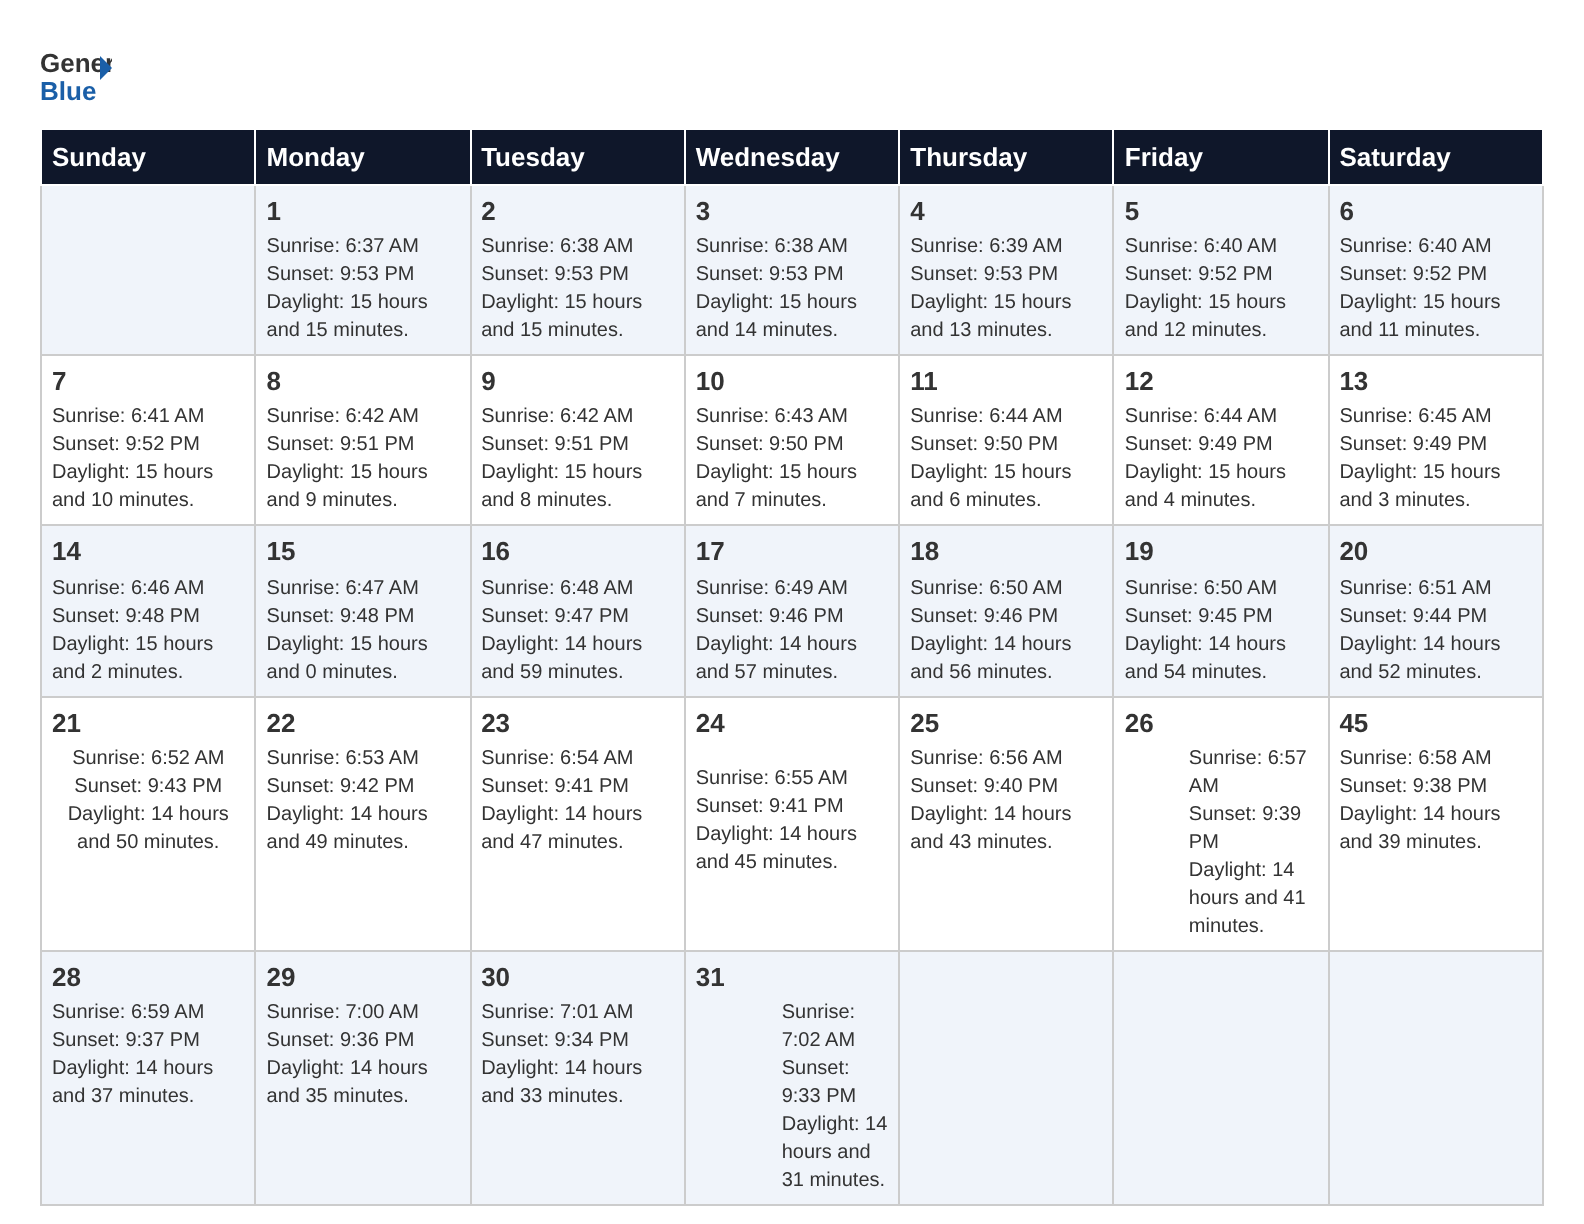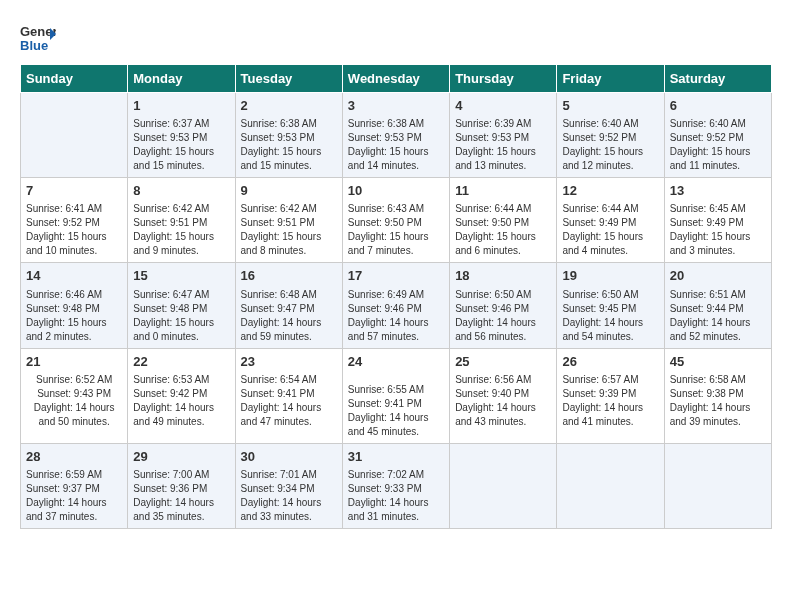--- a/index.html
+++ b/index.html
@@ -37,21 +37,21 @@
       font-size: 16px;
       color: #333;
       font-weight: bold;
     }
     table {
       width: 100%;
       border-collapse: collapse;
       font-size: 11px;
     }
     thead tr th {
-      background-color: #0f766e;
+      background-color: #0f172a;
       color: #fff;
       text-align: left;
       padding: 6px 5px;
       font-size: 13px;
       border: 1px solid #fff;
     }
     tbody tr td {
       vertical-align: top;
       padding: 4px 5px;
       border: 1px solid #ccc;
@@ -262,21 +262,21 @@
 Daylight: 14 hours and 45 minutes.</div>
         </td>
         <td>
           <div class="day-number">25</div>
           <div class="day-info" style="white-space: pre-line;">Sunrise: 6:56 AM
 Sunset: 9:40 PM
 Daylight: 14 hours and 43 minutes.</div>
         </td>
         <td>
           <div class="day-number">26</div>
-          <div class="day-info" style="white-space: pre-line;">Sunrise: 6:57 AM
+          <div class="day-info" style="white-space: pre-line; margin-left: 32px;">Sunrise: 6:57 AM
 Sunset: 9:39 PM
 Daylight: 14 hours and 41 minutes.</div>
         </td>
         <td>
           <div class="day-number">45</div>
           <div class="day-info" style="white-space: pre-line;">Sunrise: 6:58 AM
 Sunset: 9:38 PM
 Daylight: 14 hours and 39 minutes.</div>
         </td>
       </tr>
@@ -294,21 +294,21 @@
 Daylight: 14 hours and 35 minutes.</div>
         </td>
         <td>
           <div class="day-number">30</div>
           <div class="day-info" style="white-space: pre-line;">Sunrise: 7:01 AM
 Sunset: 9:34 PM
 Daylight: 14 hours and 33 minutes.</div>
         </td>
         <td>
           <div class="day-number">31</div>
-          <div class="day-info" style="white-space: pre-line;">Sunrise: 7:02 AM
+          <div class="day-info" style="white-space: pre-line; margin-left: 43px;">Sunrise: 7:02 AM
 Sunset: 9:33 PM
 Daylight: 14 hours and 31 minutes.</div>
         </td>
         <td class="empty-cell"></td>
         <td class="empty-cell"></td>
         <td class="empty-cell"></td>
       </tr>
     </tbody>
 </table>
 

